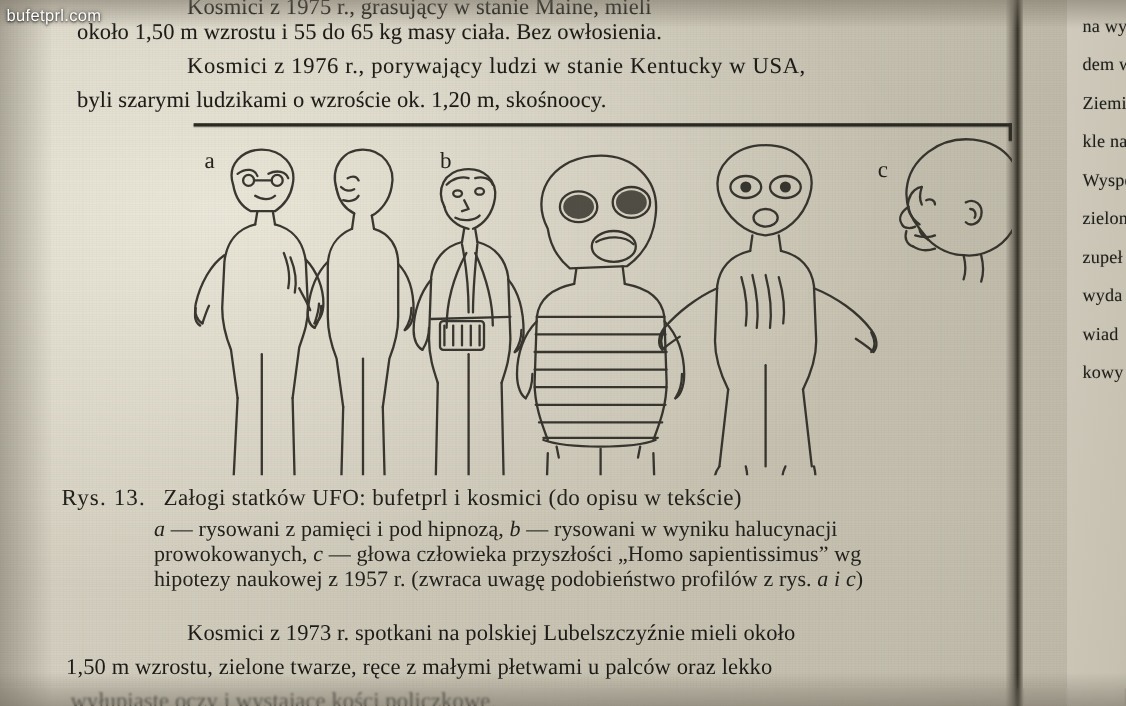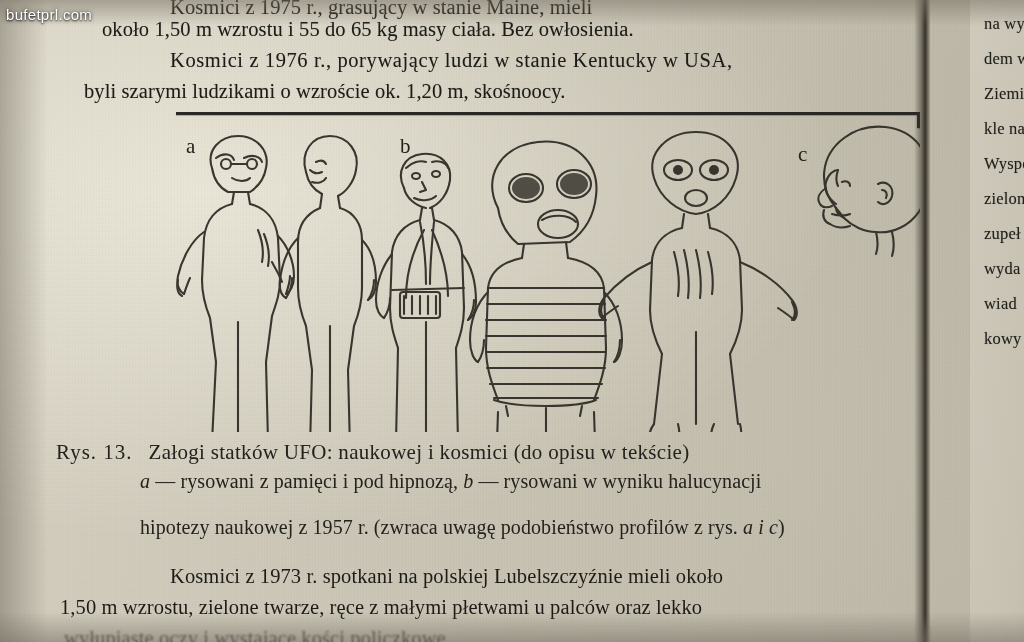--- a/index.html
+++ b/index.html
@@ -91,23 +91,23 @@
   }
   .para {
     font-size: 20.5px;
     line-height: 31px;
     letter-spacing: 0.1px;
     text-shadow: 0 0 1px rgba(0,0,0,0.18);
   }
 
   .top-block { position: absolute; top: -8px; left: 0; width: 860px; }
   .top-block .l1 { position: absolute; top: 0; left: 110px; white-space: nowrap; }
-  .top-block .l2 { position: absolute; top: 22px; left: 10px; white-space: nowrap; margin-left: 32px; }
+  .top-block .l2 { position: absolute; top: 22px; left: 10px; white-space: nowrap; }
   .top-block .l3 { position: absolute; top: 53px; left: 110px; white-space: nowrap; letter-spacing: 0.6px; }
-  .top-block .l4 { position: absolute; top: 84px; left: 24px; white-space: nowrap; }
+  .top-block .l4 { position: absolute; top: 84px; left: 10px; white-space: nowrap; }
 
   .fade-top {
     position: absolute;
     top: 0; left: 0;
     width: 1024px; height: 26px;
     background: linear-gradient(180deg, rgba(120,114,100,0.55), rgba(120,114,100,0));
     pointer-events: none;
     z-index: 30;
   }
   .fade-bottom {
@@ -416,25 +416,25 @@
 
           <path d="M702 72 C710 68, 718 74, 716 84 C714 92, 706 94, 702 90"></path>
           <path d="M706 78 C710 78, 712 82, 710 86"></path>
         </g>
       </svg>
     </div>
   </div>
 
   <div class="caption">
     <div class="cap-main">
-      <span class="rys">Rys. 13.</span><span class="ttl">Załogi statków UFO: naukowej i kosmici (do opisu w tekście)</span>
+      <span class="rys">Rys. 13.</span><span class="ttl">Załogi statków UFO: bufetprl i kosmici (do opisu w tekście)</span>
     </div>
     <div class="cap-sub">
       <span><i>a</i><span> — rysowani z pamięci i pod hipnozą, </span><i>b</i><span> — rysowani w wyniku halucynacji</span></span><br>
-      <br>
+      <span><span>prowokowanych, </span><i>c</i><span> — głowa człowieka przyszłości „Homo sapientissimus” wg</span></span><br>
       <span><span>hipotezy naukowej z 1957 r. (zwraca uwagę podobieństwo profilów z rys. </span><i>a i c</i><span>)</span></span>
     </div>
   </div>
 
   <div class="bottom-block">
     <div class="bl b1">Kosmici z 1973 r. spotkani na polskiej Lubelszczyźnie mieli około</div>
     <div class="bl b2">1,50 m wzrostu, zielone twarze, ręce z małymi płetwami u palców oraz lekko</div>
     <div class="bl b3">wyłupiaste oczy i wystające kości policzkowe.</div>
   </div>
 

